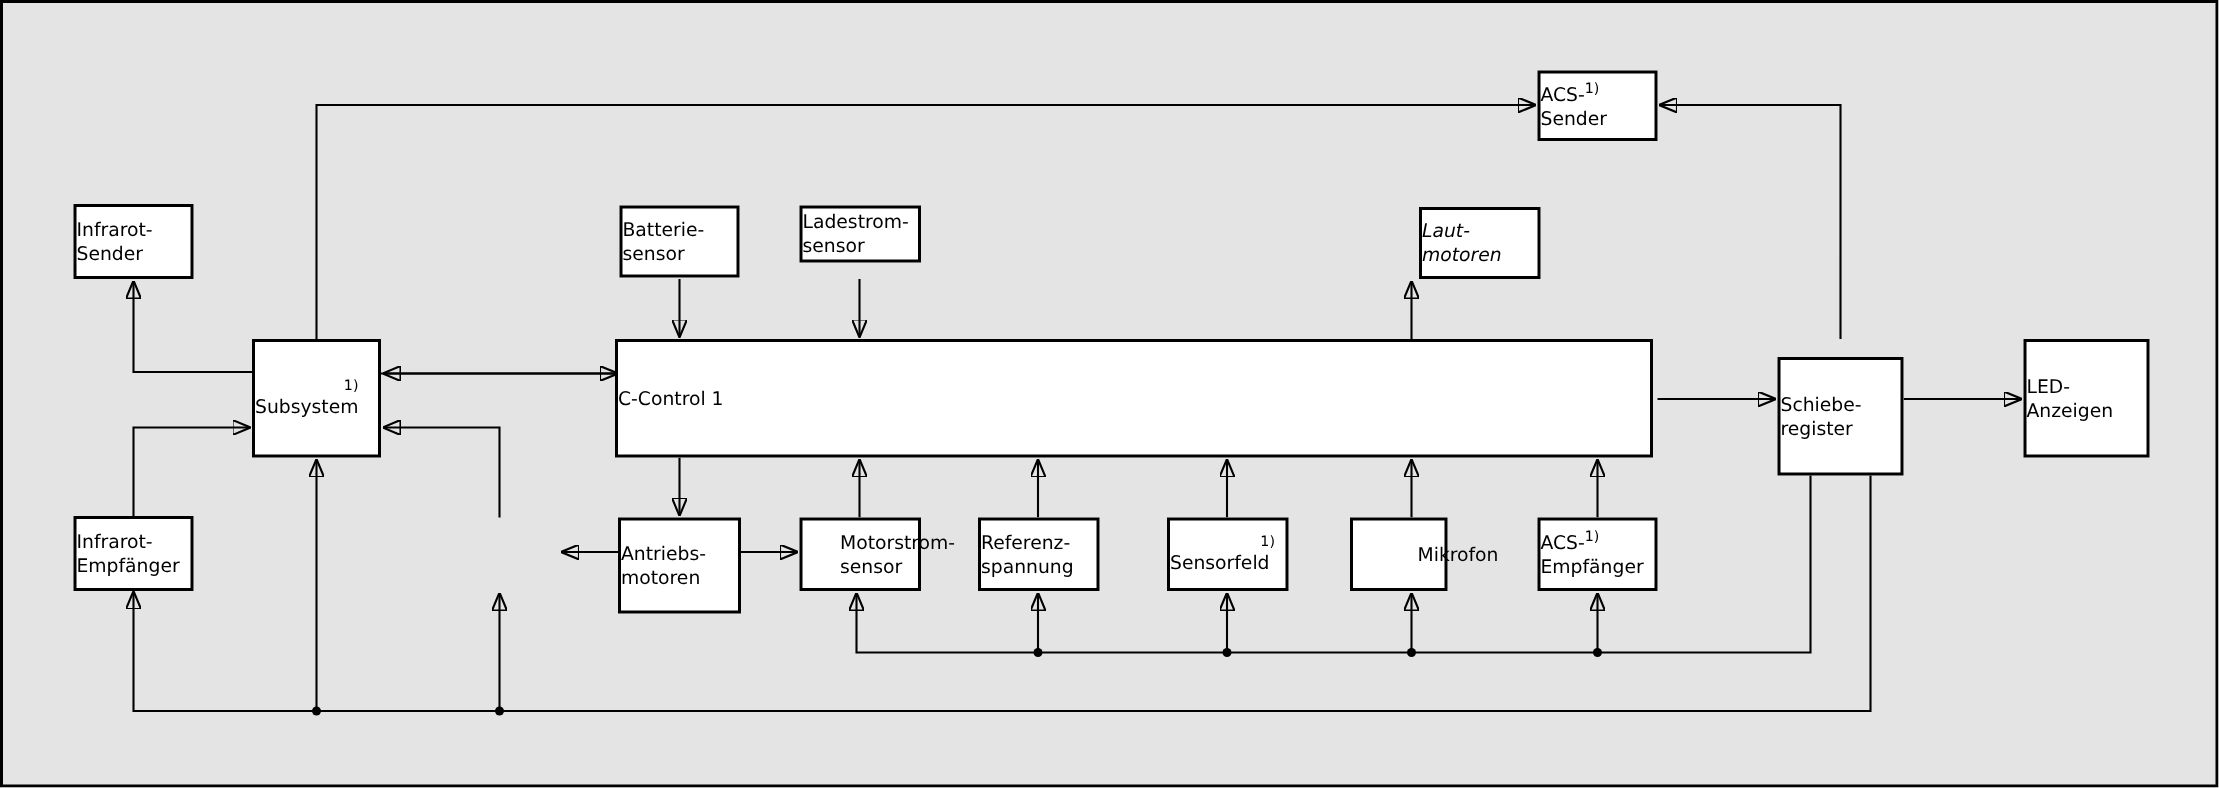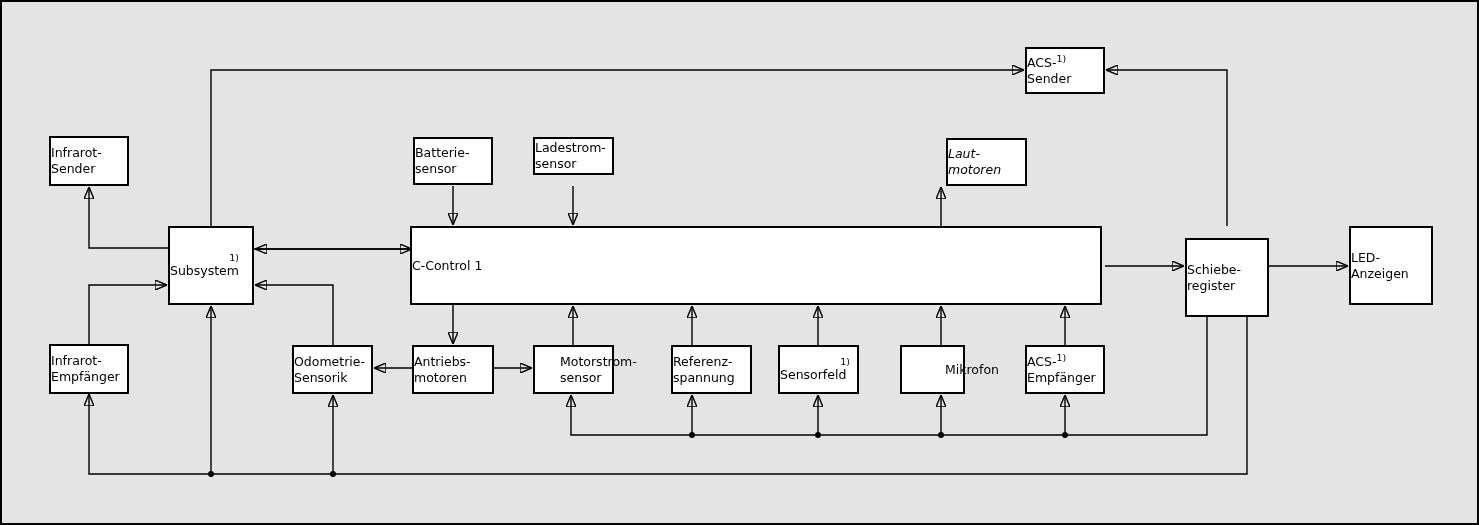--- a/index.html
+++ b/index.html
@@ -105,36 +105,32 @@
   <div class="box" style="left:944px;top:136px;width:81px;height:48px;font-style:italic;">
     <span class="line">Laut-</span>
     <span class="line">motoren</span>
   </div>
 
   <div class="box" style="left:1023px;top:45px;width:80px;height:47px;">
     <span class="line"><span>ACS-</span><sup class="supm">1)</sup></span>
     <span class="line">Sender</span>
   </div>
 
-  <div class="box" style="left:290px;top:343px;width:81px;height:49px;">
-    <span class="line">Odometrie-</span>
-    <span class="line">Sensorik</span>
-  </div>
 
-  <div class="box" style="left:410px;top:343px;width:82px;height:49px;">
+  <div class="box" style="left:410px;top:343px;width:82px;height:64px;">
     <span class="line">Antriebs-</span>
     <span class="line">motoren</span>
   </div>
 
   <div class="box" style="left:531px;top:343px;width:81px;height:49px;padding-left:25px;">
     <span class="line">Motorstrom-</span>
     <span class="line">sensor</span>
   </div>
 
-  <div class="box" style="left:650px;top:343px;width:81px;height:49px;margin-left:19px;">
+  <div class="box" style="left:650px;top:343px;width:81px;height:49px;">
     <span class="line">Referenz-</span>
     <span class="line">spannung</span>
   </div>
 
   <div class="box" style="left:776px;top:343px;width:81px;height:49px;">
     <span class="supline" style="padding-right:7px;">1)</span>
     <span class="line">Sensorfeld</span>
   </div>
 
   <div class="box" style="left:898px;top:343px;width:65px;height:49px;padding-left:43px;">

